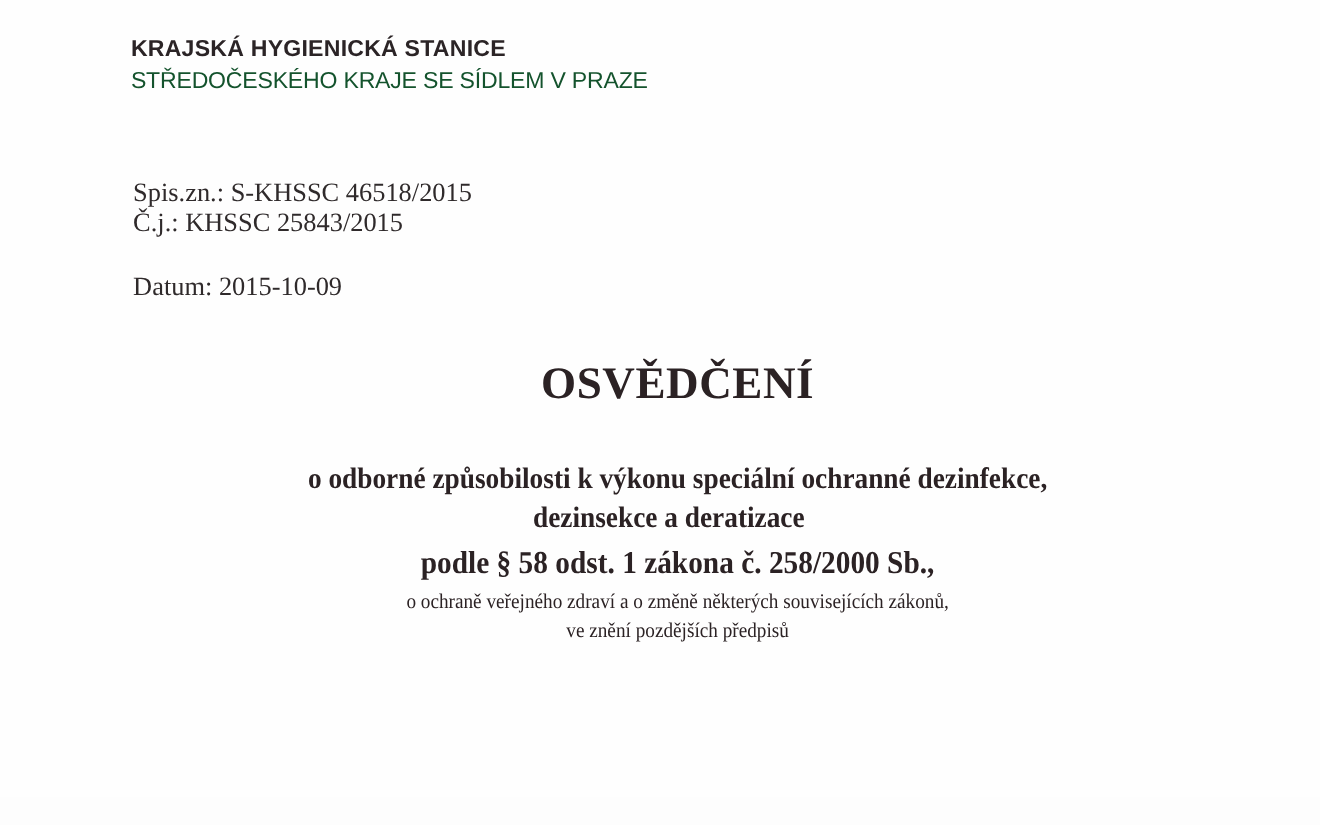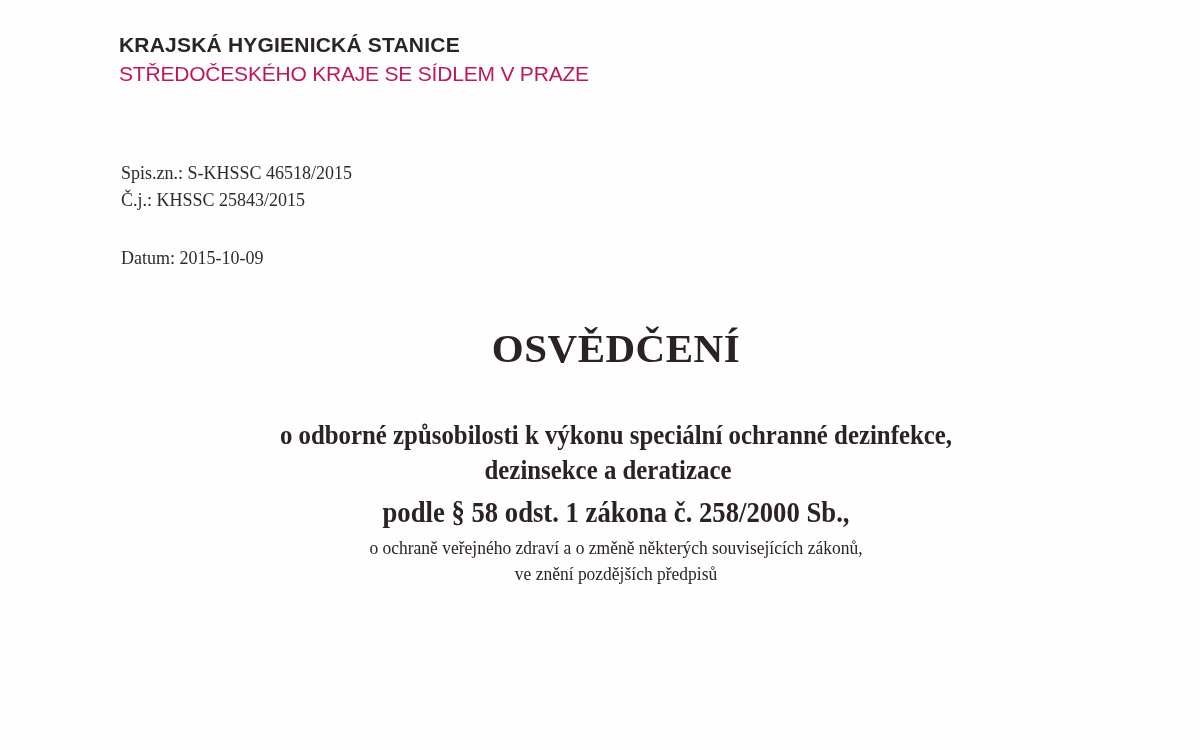--- a/index.html
+++ b/index.html
@@ -27,29 +27,29 @@
       letter-spacing: 0.2px;
       color: #2b2426;
       white-space: nowrap;
     }
     .hdr-line2 {
       position: absolute;
       left: 119px;
       top: 62px;
       font-family: "Liberation Sans", sans-serif;
       font-size: 21px;
-      color: #be185d;
+      color: #14532d;
       white-space: nowrap;
       letter-spacing: -0.2px;
     }
     .ref {
       position: absolute;
       left: 121px;
       font-family: "Liberation Serif", serif;
-      font-size: 18px;
+      font-size: 24px;
       color: #2f2a2b;
       white-space: nowrap;
     }
     .ref.spis { top: 163px; }
     .ref.cj { top: 190px; }
     .ref.datum { top: 248px; }
 
     .title {
       position: absolute;
       left: 0;

